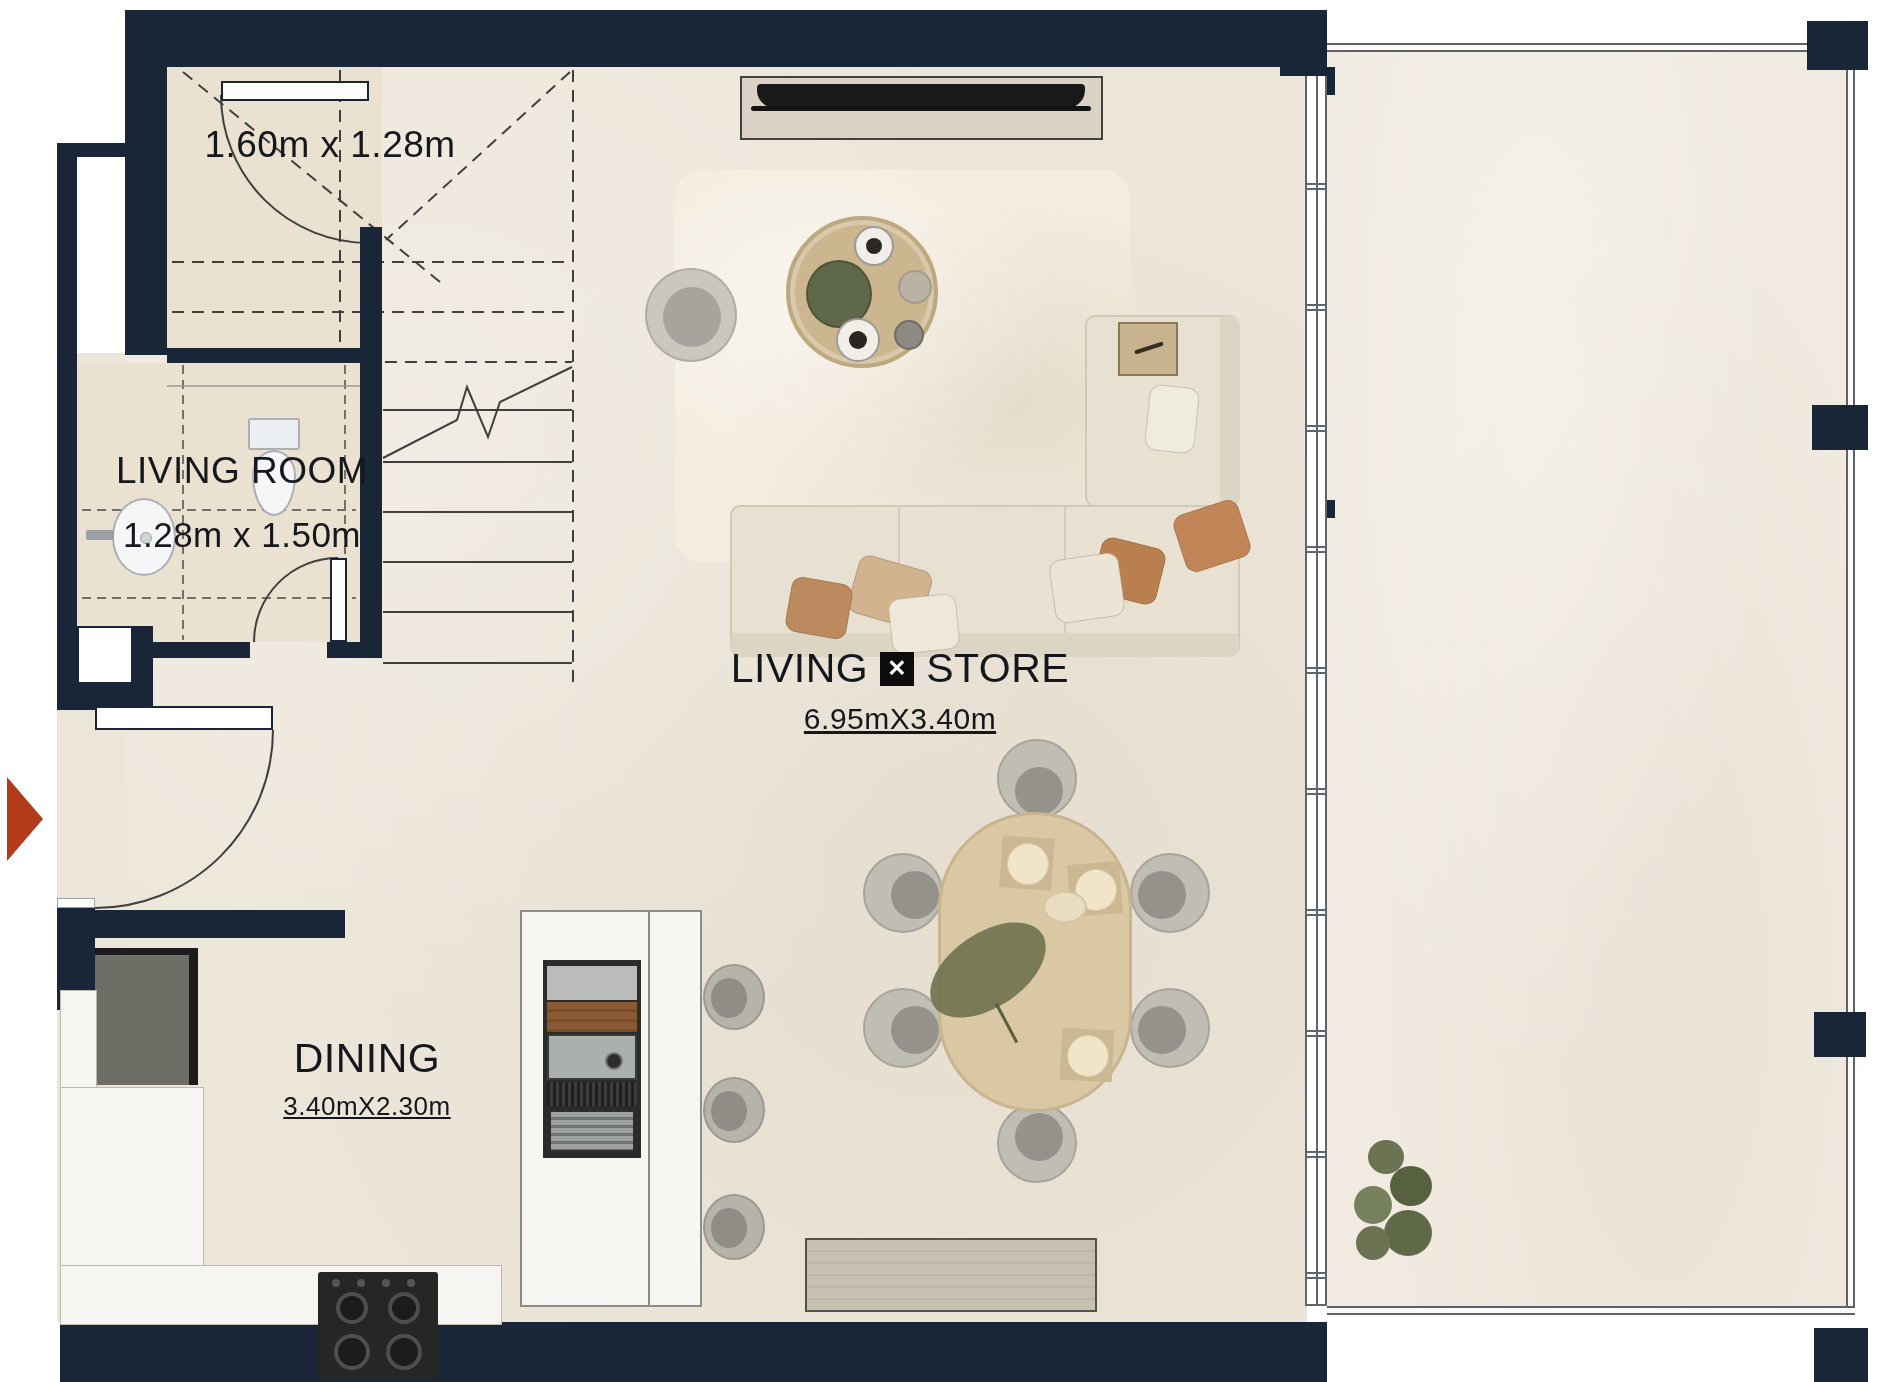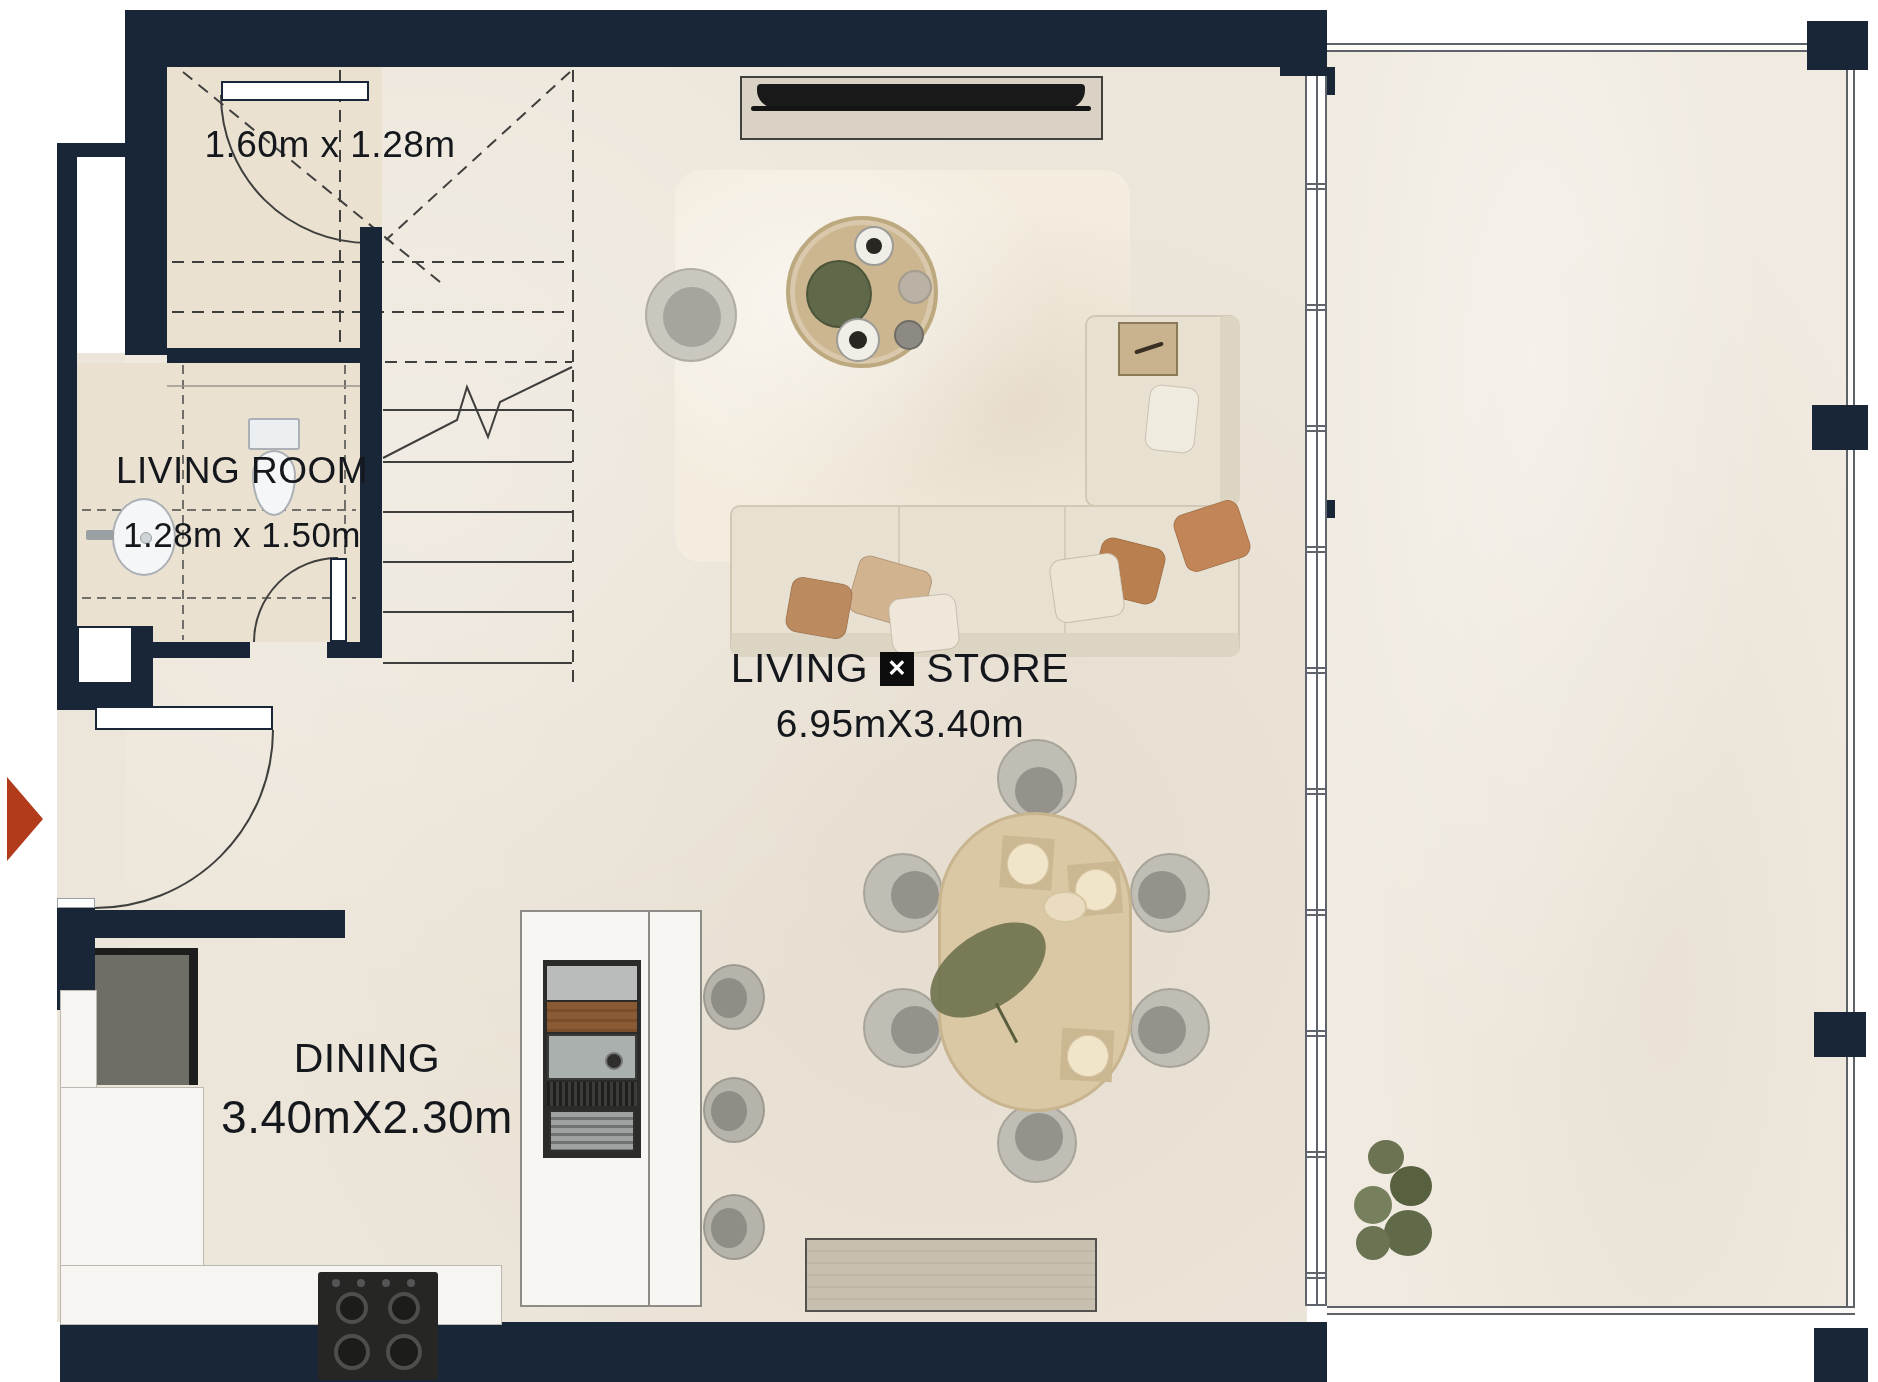--- a/index.html
+++ b/index.html
@@ -254,22 +254,22 @@
     <div class="nm" style="font-size:37px;">LIVING ROOM</div>
     <div class="dm" style="font-size:35px;margin-top:24px;">1.28m x 1.50m</div>
   </div>
 
   <div class="label" style="left:714px;top:646px;width:372px;">
     <div class="nm" style="display:flex;align-items:center;justify-content:center;">
       <span>LIVING</span>
       <span class="xbox">✕</span>
       <span>STORE</span>
     </div>
-    <div class="dm" style="font-size:39px;">6.95mX3.40m</div>
+    <div class="dm" style="font-size:30px;text-decoration:underline;">6.95mX3.40m</div>
   </div>
 
   <div class="label" style="left:217px;top:1036px;width:300px;">
     <div class="nm">DINING</div>
-    <div class="dm" style="font-size:46px;">3.40mX2.30m</div>
+    <div class="dm" style="font-size:26px;text-decoration:underline;">3.40mX2.30m</div>
   </div>
 
 
 </div>
 
 </body></html>

